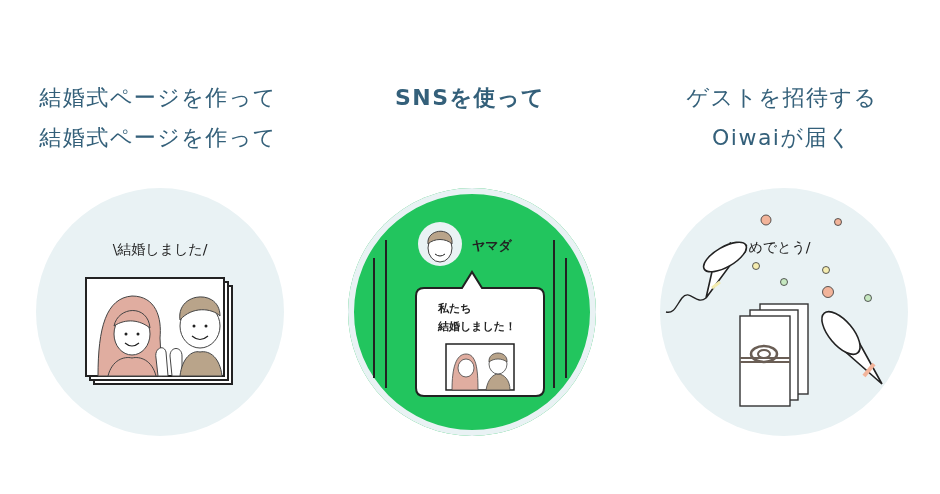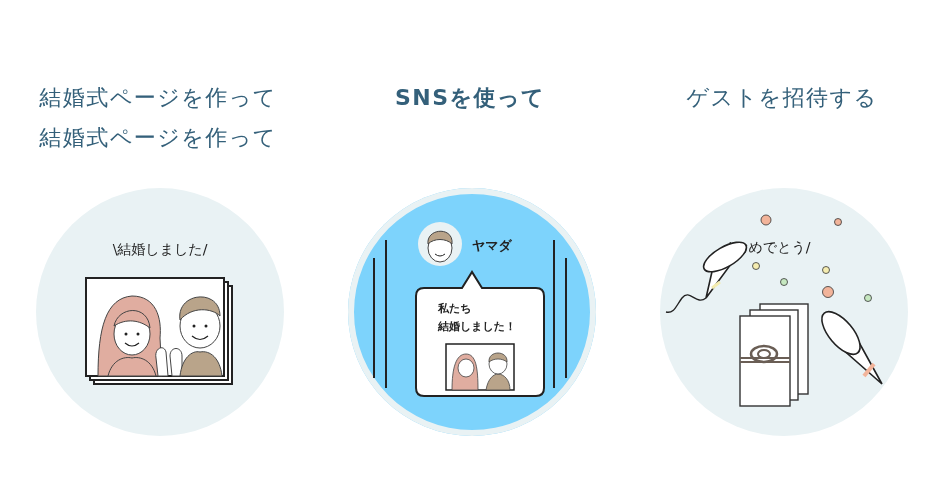--- a/index.html
+++ b/index.html
@@ -49,21 +49,21 @@
       <path d="M156 148 Q164 155 172 148" fill="none" stroke="#222" stroke-width="1.2"></path>
       <path d="M144 188 C146 170 156 162 164 164 C174 162 184 170 186 188 Z" fill="#b9a48a" stroke="#444" stroke-width="1"></path>
     </svg>
   </div>
 </div>
 
 <div class="col col-2">
   <div class="heading">
     <span>SNSを使って</span>
   </div>
-  <div class="circle" style="background:#7dd3fc; box-shadow: inset 0 0 0 6px #e9f2f4;">
+  <div class="circle" style="background:#22c55e; box-shadow: inset 0 0 0 6px #e9f2f4;">
     <svg width="248" height="248" viewBox="0 0 248 248">
 
       <line x1="38" y1="52" x2="38" y2="200" stroke="#222" stroke-width="2"></line>
       <line x1="26" y1="70" x2="26" y2="190" stroke="#222" stroke-width="2"></line>
       <line x1="206" y1="52" x2="206" y2="200" stroke="#222" stroke-width="2"></line>
       <line x1="218" y1="70" x2="218" y2="190" stroke="#222" stroke-width="2"></line>
 
       <circle cx="92" cy="56" r="22" fill="#e9f2f4"></circle>
       <ellipse cx="92" cy="60" rx="12" ry="14" fill="#fff" stroke="#444" stroke-width="1"></ellipse>
       <path d="M80 56 C78 40 106 38 104 56 C98 50 86 50 80 56 Z" fill="#b9a48a" stroke="#444" stroke-width="1"></path>
@@ -80,20 +80,21 @@
       <path d="M138 202 C140 190 146 186 150 186 C156 186 162 192 162 202 Z" fill="#b9a48a" stroke="#444" stroke-width="0.8"></path>
       <ellipse cx="150" cy="176" rx="9" ry="10" fill="#fff" stroke="#444" stroke-width="0.8"></ellipse>
       <path d="M141 174 C140 162 160 162 159 174 C154 170 146 170 141 174 Z" fill="#b9a48a" stroke="#444" stroke-width="0.8"></path>
     </svg>
   </div>
 </div>
 
 <div class="col col-3">
   <div class="heading">
     <span>ゲストを招待する</span>
+    <span>Oiwaiが届く</span>
   </div>
   <div class="circle">
     <svg width="248" height="248" viewBox="0 0 248 248">
       <text class="svg-text" x="110" y="64" text-anchor="middle" font-size="14">\おめでとう/</text>
 
       <circle cx="106" cy="32" r="5" fill="#f2b49a" stroke="#333" stroke-width="0.8"></circle>
       <circle cx="178" cy="34" r="3.5" fill="#f2b49a" stroke="#333" stroke-width="0.8"></circle>
       <circle cx="96" cy="78" r="3.5" fill="#f4ecb0" stroke="#333" stroke-width="0.8"></circle>
       <circle cx="166" cy="82" r="3.5" fill="#f4ecb0" stroke="#333" stroke-width="0.8"></circle>
       <circle cx="124" cy="94" r="3.5" fill="#c6e8c0" stroke="#333" stroke-width="0.8"></circle>

